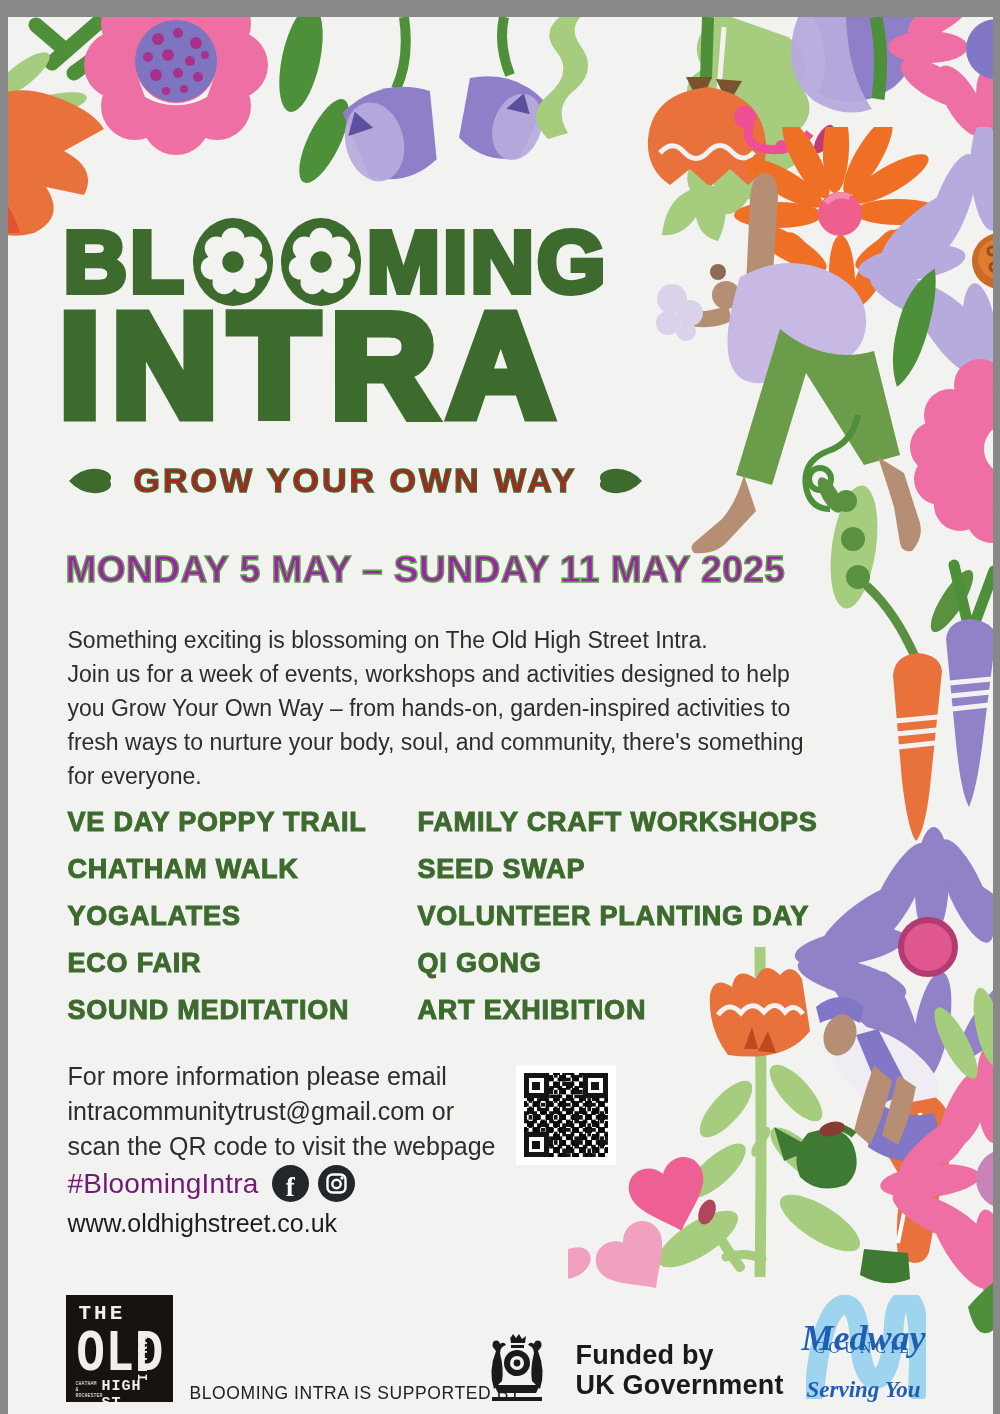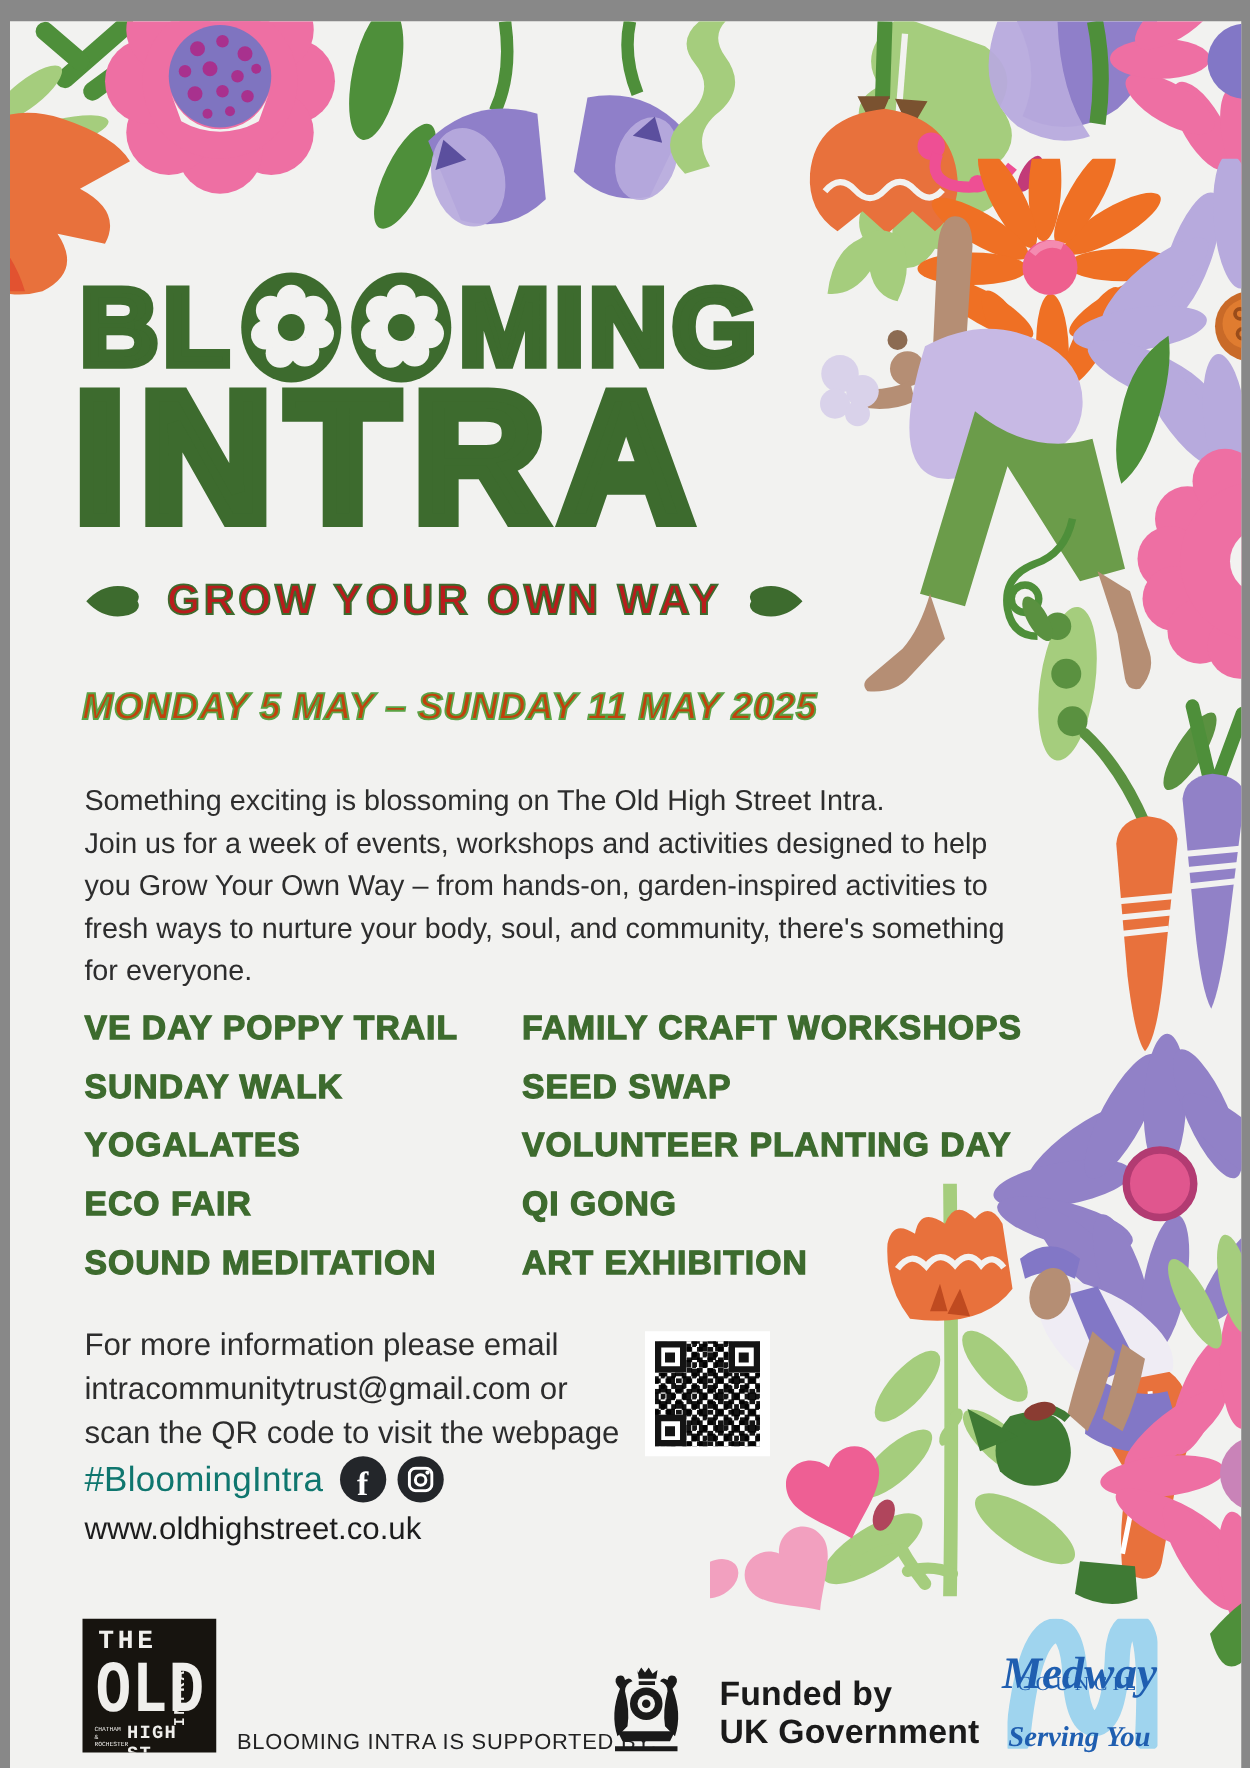--- a/index.html
+++ b/index.html
@@ -10,35 +10,35 @@
 
   
   .blooming{position:absolute;left:56px;top:194px;display:flex;align-items:center;gap:4px;
             color:#3d6b2e;font-weight:bold;font-size:88px;letter-spacing:3px;
             -webkit-text-stroke:6px #3d6b2e;}
   .blooming svg{margin:0 1px;}
   .intra{position:absolute;left:52px;top:276px;color:#3d6b2e;font-weight:bold;font-size:146px;
          letter-spacing:12px;-webkit-text-stroke:11px #3d6b2e;line-height:1;}
   .tagline{position:absolute;left:60px;top:444px;display:flex;align-items:center;gap:22px;
            color:#b91c1c;font-weight:bold;font-size:34px;letter-spacing:3px;-webkit-text-stroke:1.5px #3d6b2e;}
-  .date{position:absolute;left:58px;top:532px;color:#c2410c;font-weight:bold;font-size:30px;
-        letter-spacing:0.5px;font-style:italic;-webkit-text-stroke:1.5px #5ba244;}
+  .date{position:absolute;left:58px;top:532px;color:#a21caf;font-weight:bold;font-size:37px;
+        letter-spacing:0.5px;-webkit-text-stroke:1.5px #5ba244;}
 
   
   .intro{position:absolute;left:60px;top:606px;width:830px;margin:0;font-size:23px;line-height:34px;
          white-space:pre-line;color:#2d2d2d;}
   .events{position:absolute;left:60px;top:782px;width:760px;}
   .events ul{list-style:none;margin:0;padding:0;position:absolute;top:0;}
   .events ul.c1{left:0;} .events ul.c2{left:350px;}
   .events li{height:47px;line-height:47px;color:#3d6b2e;font-weight:bold;font-size:27px;
              letter-spacing:0.8px;-webkit-text-stroke:1px #3d6b2e;white-space:nowrap;}
   .contact{position:absolute;left:60px;top:1042px;width:440px;margin:0;font-size:25px;line-height:35px;
            white-space:pre-line;}
   .social-row{position:absolute;left:60px;top:1148px;display:flex;align-items:center;gap:9px;}
-  .hashtag{font-size:28px;color:#0f766e;letter-spacing:0.2px;margin-right:4px;}
+  .hashtag{font-size:28px;color:#701a75;letter-spacing:0.2px;margin-right:4px;}
   .sicon{width:37px;height:37px;border-radius:50%;background:#23262a;display:flex;align-items:center;justify-content:center;}
   .sicon.fb span{color:#fff;font-weight:bold;font-size:27px;font-family:"Liberation Serif",serif;position:relative;top:4px;}
   .website{position:absolute;left:60px;top:1192px;font-size:25px;color:#1d1d1d;}
 
   
   .qr{position:absolute;left:508px;top:1048px;width:100px;height:100px;background:#fff;}
   .qr-noise{position:absolute;inset:8px;
     background-image:
       conic-gradient(#141414 90deg,#fff 90deg 180deg,#141414 180deg 270deg,#fff 270deg),
       conic-gradient(#141414 90deg,#fff 90deg 180deg,#141414 180deg 270deg,#fff 270deg);
@@ -371,21 +371,21 @@
 
   <p class="intro">Something exciting is blossoming on The Old High Street Intra.
 Join us for a week of events, workshops and activities designed to help
 you Grow Your Own Way – from hands-on, garden-inspired activities to
 fresh ways to nurture your body, soul, and community, there's something
 for everyone.</p>
 
   <div class="events">
     <ul class="c1">
       <li>VE DAY POPPY TRAIL</li>
-      <li>SUNDAY WALK</li>
+      <li>CHATHAM WALK</li>
       <li>YOGALATES</li>
       <li>ECO FAIR</li>
       <li>SOUND MEDITATION</li>
     </ul>
     <ul class="c2">
       <li>FAMILY CRAFT WORKSHOPS</li>
       <li>SEED SWAP</li>
       <li>VOLUNTEER PLANTING DAY</li>
       <li>QI GONG</li>
       <li>ART EXHIBITION</li>

